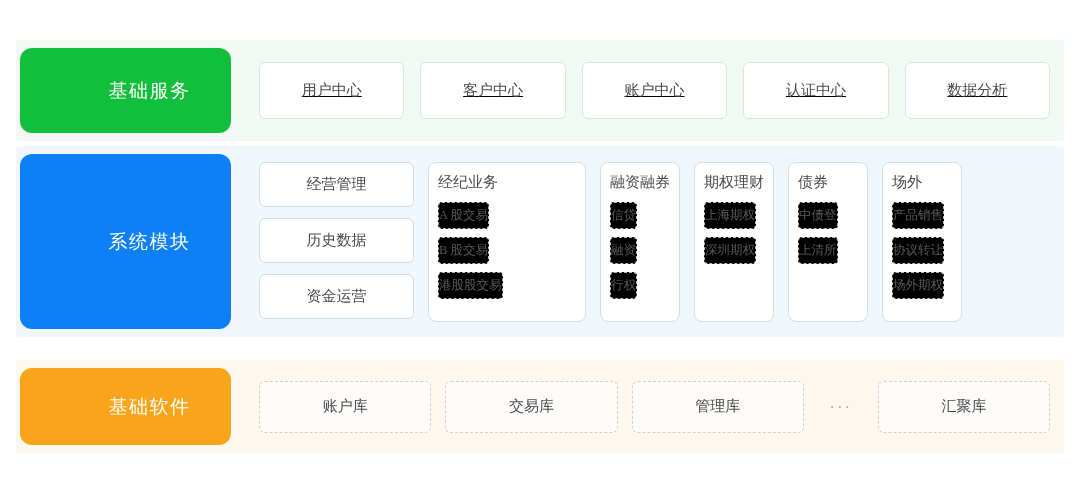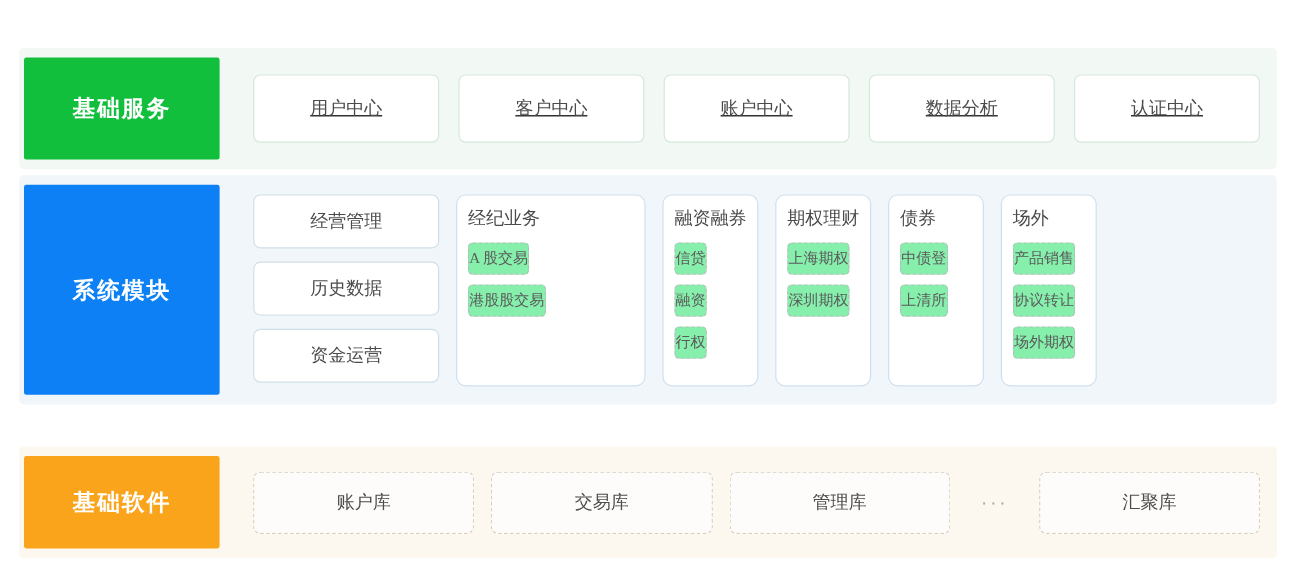--- a/index.html
+++ b/index.html
@@ -27,34 +27,35 @@
     position: absolute;
     left: 16px;
     width: 1048px;
     box-sizing: border-box;
     border-radius: 4px;
     display: flex;
     align-items: stretch;
   }
   .band-green  { top: 40px;  height: 101px; background: #f2f9f4; }
   .band-blue   { top: 146px; height: 191px; background: #f1f6fb; }
-  .band-orange { top: 372px; height: 93px;  background: #fdf8ef; }
+  .band-orange { top: 360px; height: 93px;  background: #fdf8ef; }
 
   
   .accent {
     flex: 0 0 163px;
     margin: 8px 0 8px 4px;
-    border-radius: 2px;
+    border-radius: 12px;
     display: flex;
     align-items: center;
     justify-content: center;
     color: #ffffff;
     font-size: 19px;
-    font-weight: bold;
+    font-weight: normal;
     letter-spacing: 1.5px;
+    padding-left: 48px;
   }
   .accent-green  { background: #12bf3c; }
   .accent-blue   { background: #0d80f5; }
   .accent-orange { background: #faa41b; }
 
   
   .content {
     flex: 1 1 auto;
     display: flex;
     align-items: center;
@@ -117,21 +118,21 @@
   .group-title {
     text-align: center;
     color: #4b4b4b;
     font-size: 15px;
     margin-bottom: 10px;
     white-space: nowrap;
   }
   .subitem {
     border: 1px dashed #b9b9b9;
     border-radius: 4px;
-    background: #86efac;
+    background: #000000;
     color: #5a5a5a;
     font-size: 12.5px;
     height: 27px;
     display: flex;
     align-items: center;
     justify-content: center;
     margin-bottom: 8px;
     white-space: nowrap;
     box-sizing: border-box;
   }
@@ -176,41 +177,42 @@
 
 <div class="diagram">
 
   <div class="band band-green">
     <div class="accent accent-green">基础服务</div>
     <div class="content">
       <div class="row-green">
         <div class="card">用户中心</div>
         <div class="card">客户中心</div>
         <div class="card">账户中心</div>
+        <div class="card">认证中心</div>
         <div class="card">数据分析</div>
-        <div class="card">认证中心</div>
       </div>
     </div>
   </div>
 
   <div class="band band-blue">
     <div class="accent accent-blue">系统模块</div>
     <div class="content">
       <div class="row-blue">
 
 
         <div class="col-stack w2">
           <div class="card">经营管理</div>
           <div class="card">历史数据</div>
           <div class="card">资金运营</div>
         </div>
 
         <div class="group g-broker">
           <div class="group-title">经纪业务</div>
           <div class="subitem">A 股交易</div>
+          <div class="subitem">B 股交易</div>
           <div class="subitem">港股股交易</div>
         </div>
 
         <div class="group g-narrow">
           <div class="group-title">融资融券</div>
           <div class="subitem">信贷</div>
           <div class="subitem">融资</div>
           <div class="subitem">行权</div>
         </div>
 

